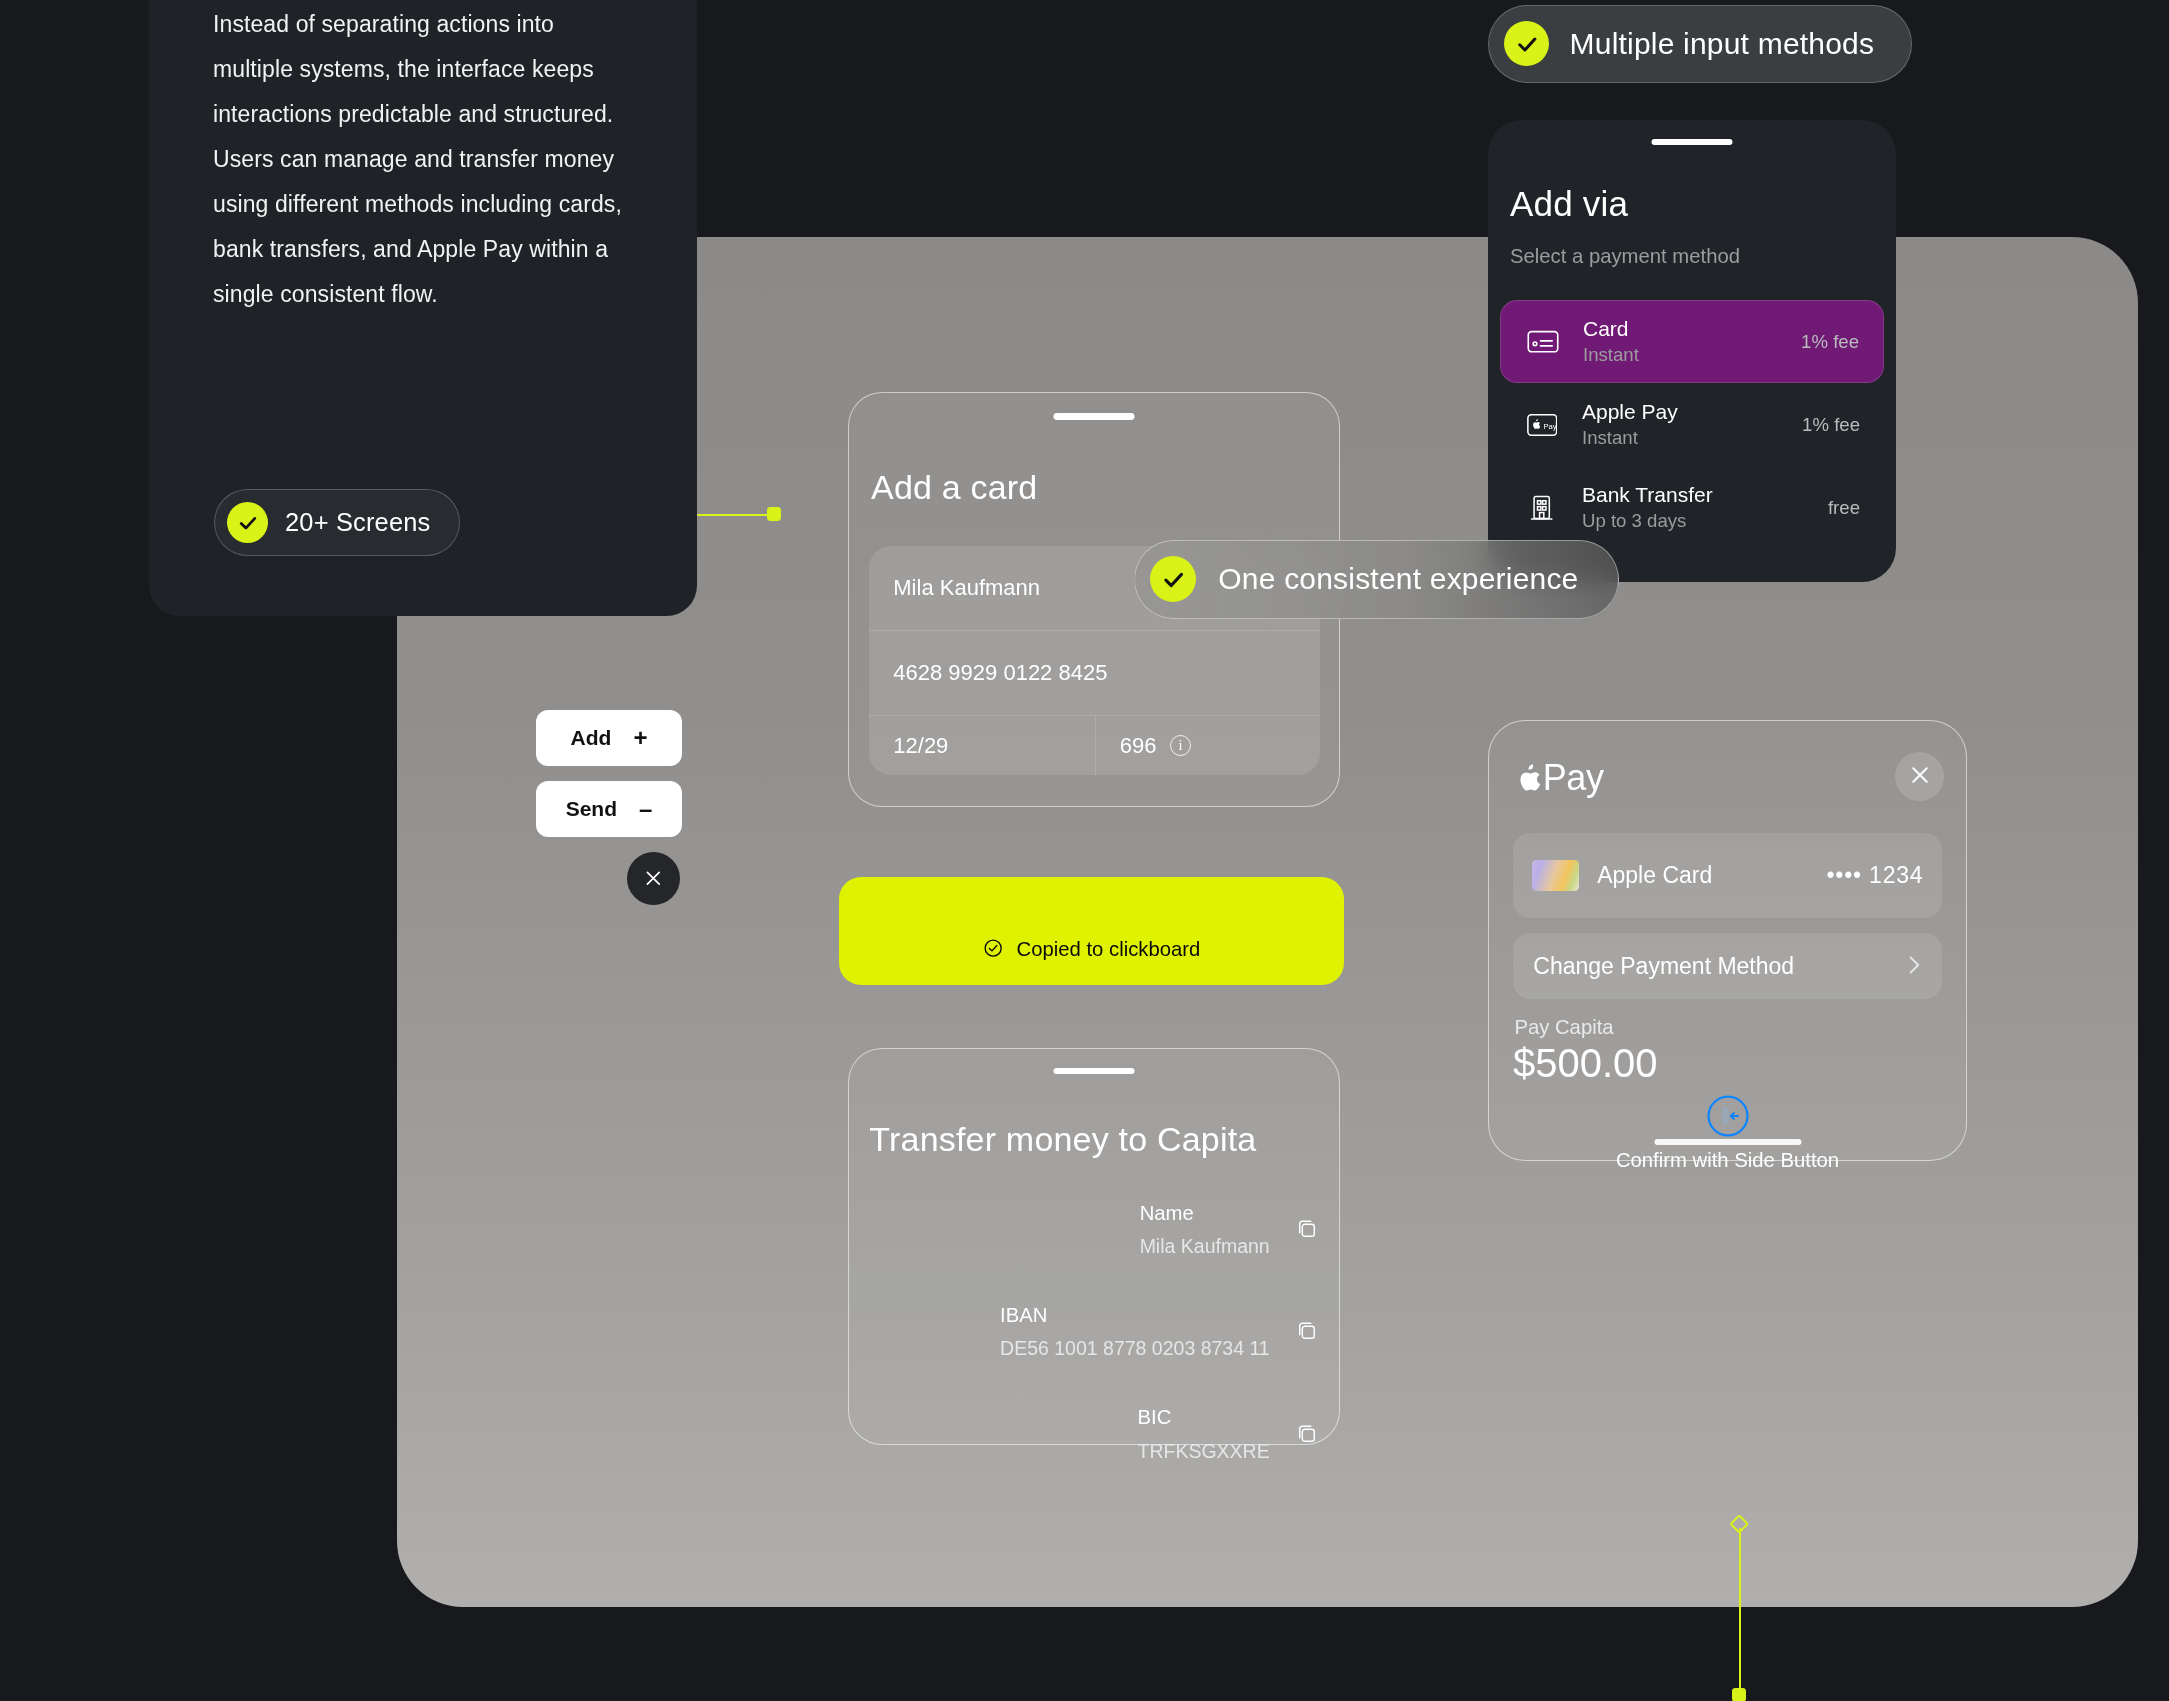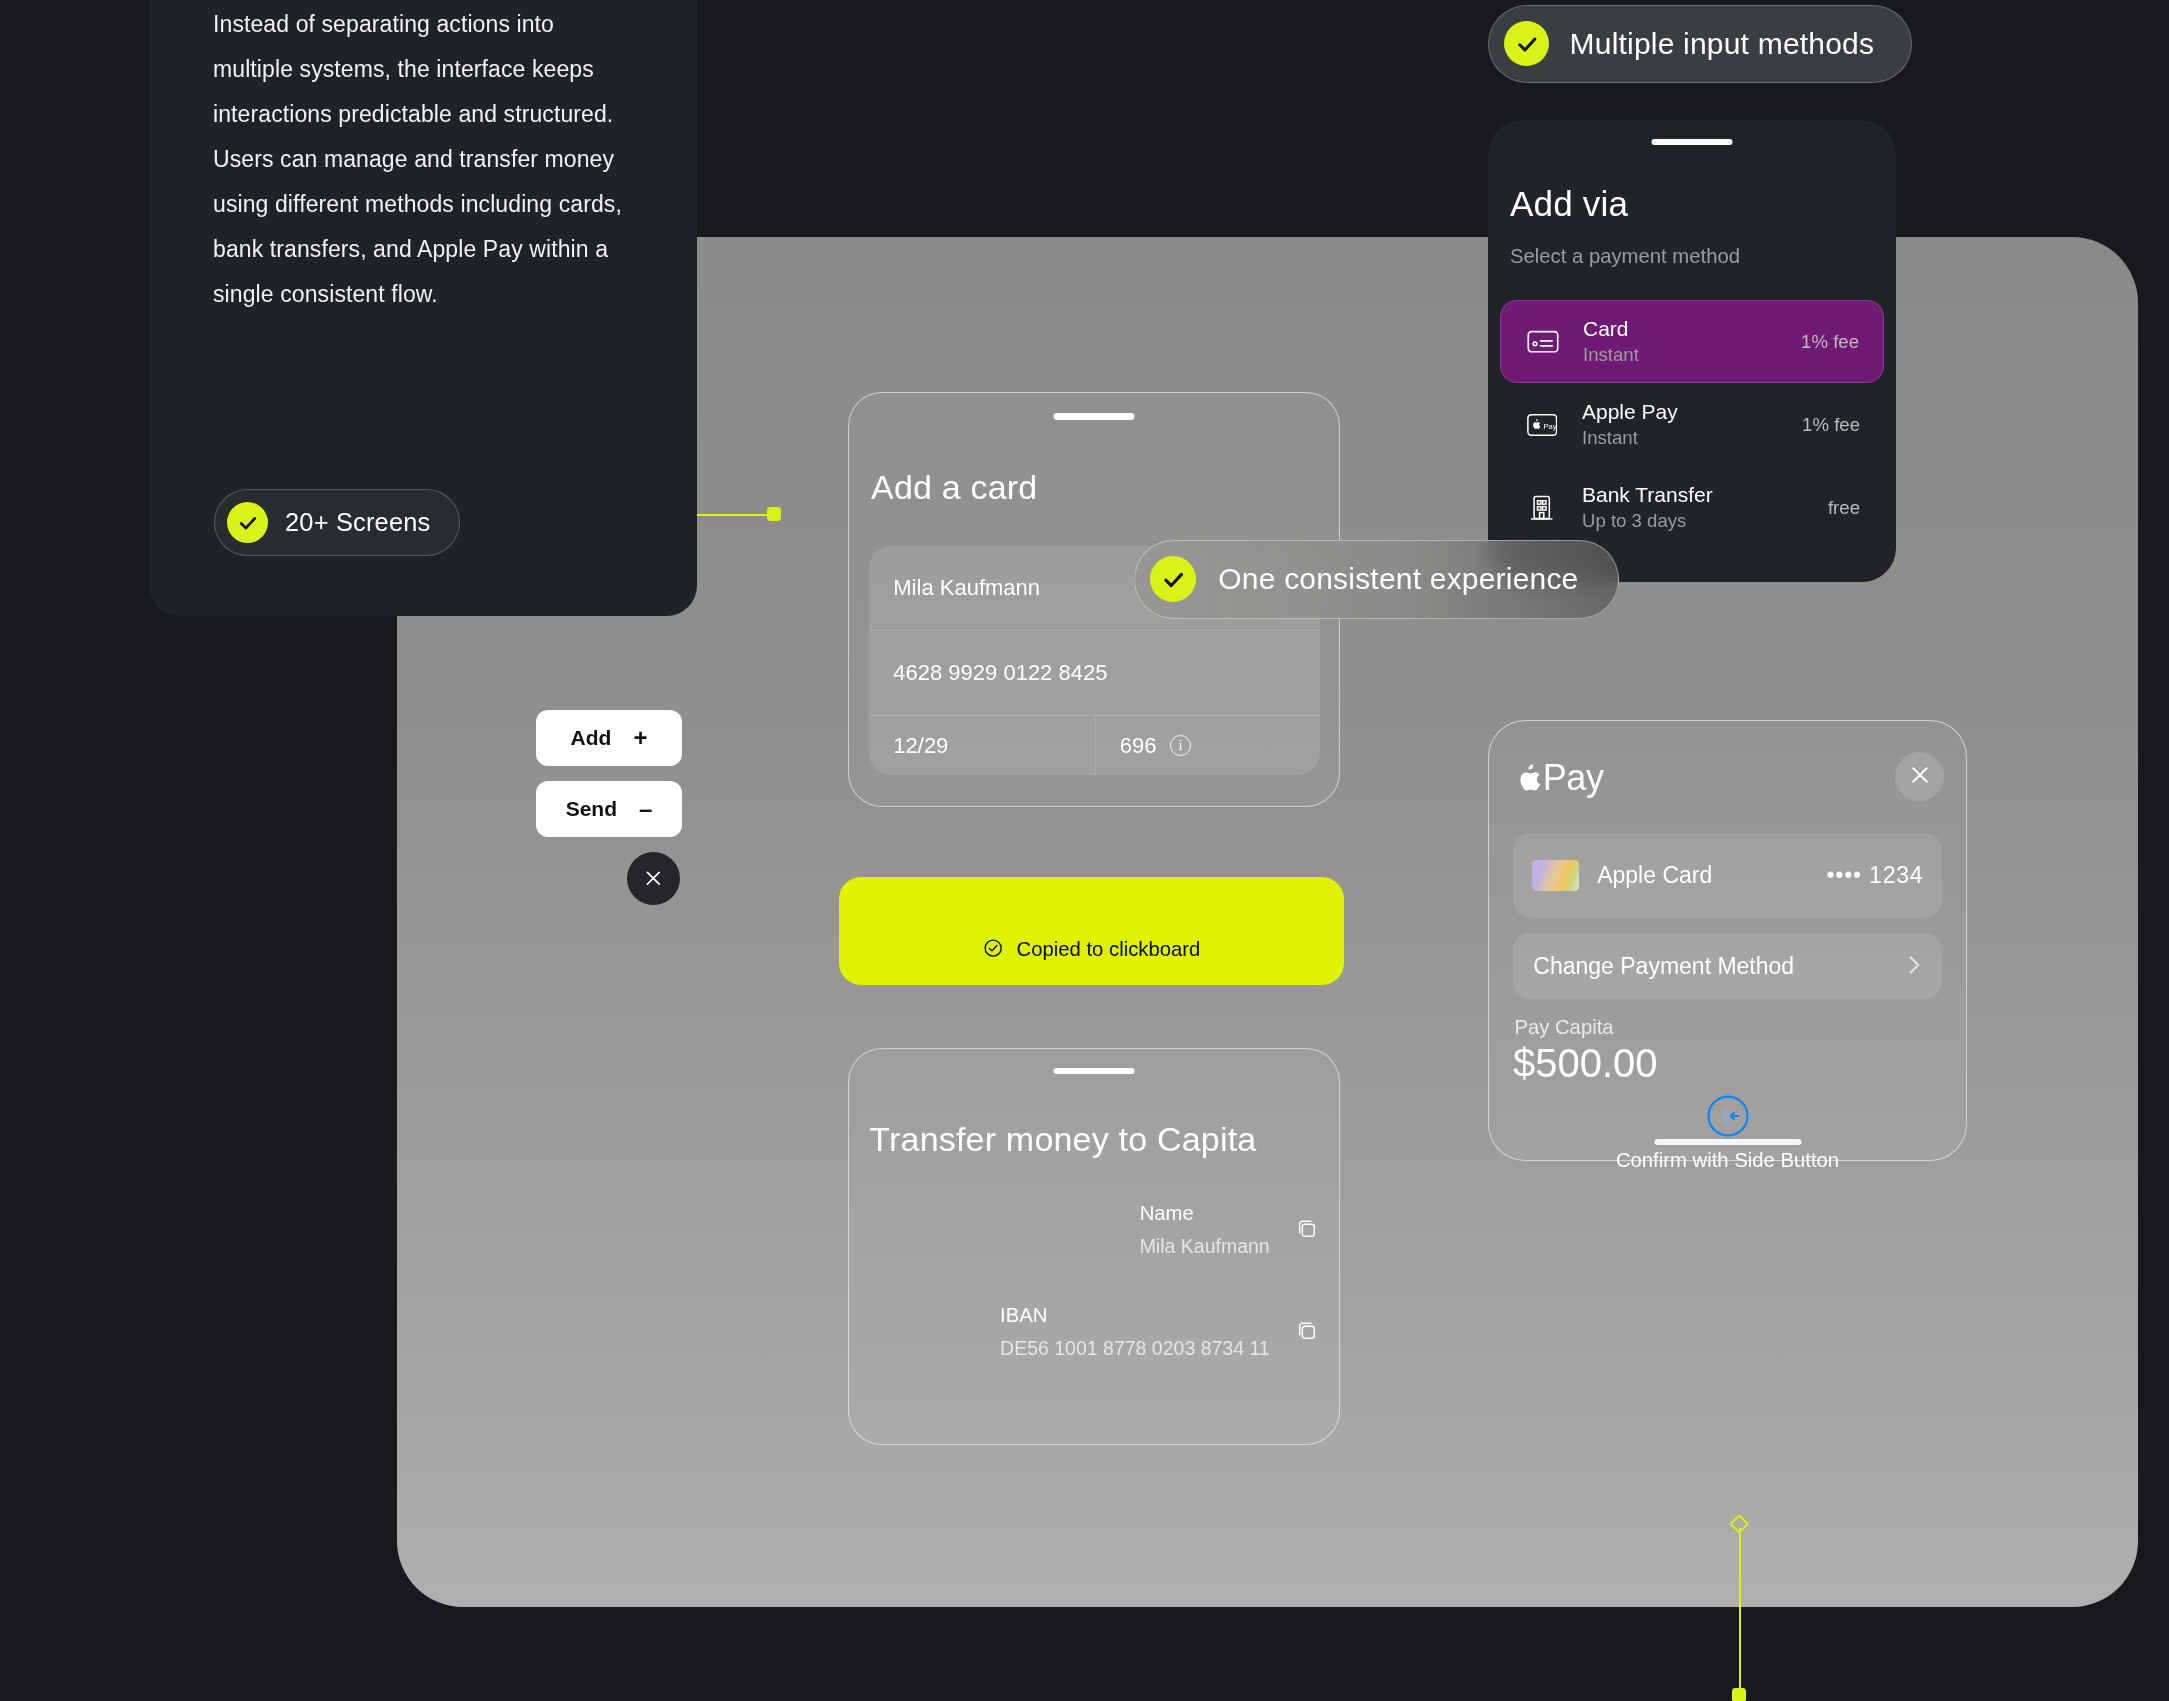--- a/index.html
+++ b/index.html
@@ -447,20 +447,32 @@
           <span class="f-value">DE56 1001 8778 0203 8734 11</span>
         </span>
         <span class="copy-icon">
           <svg width="24" height="24" viewBox="0 0 28 28" fill="none" stroke="#fff" stroke-width="1.7">
             <rect x="8.5" y="8.5" width="14" height="14" rx="3"></rect>
             <path d="M5.5 18.5 V8 a3 3 0 0 1 3-3 h10" stroke-linecap="round"></path>
           </svg>
         </span>
       </div>
 
+      <div class="field-row">
+        <span>
+          <span class="f-label">BIC</span>
+          <span class="f-value">TRFKSGXXRE</span>
+        </span>
+        <span class="copy-icon">
+          <svg width="24" height="24" viewBox="0 0 28 28" fill="none" stroke="#fff" stroke-width="1.7">
+            <rect x="8.5" y="8.5" width="14" height="14" rx="3"></rect>
+            <path d="M5.5 18.5 V8 a3 3 0 0 1 3-3 h10" stroke-linecap="round"></path>
+          </svg>
+        </span>
+      </div>
 
     </div>
   </div>
 
   <div class="sheet sheet-applepay">
     <div class="ap-header">
       <span>
         <svg width="28" height="34" viewBox="0 0 33 40">
           <path d="M22.5 10.5c1.6-2 1.3-4.8 1.1-5.5-1.3.1-2.9.8-3.9 2-.9 1.1-1.7 2.8-1.4 4.3 1.4.1 2.8-.7 4.2-.8z" fill="#fff"></path>
           <path d="M25.6 14.6c-2.3-.1-4.2 1.3-5.3 1.3-1.1 0-2.7-1.2-4.6-1.2-2.4 0-4.6 1.4-5.8 3.5-2.5 4.3-.6 10.7 1.8 14.2 1.2 1.7 2.6 3.6 4.5 3.6 1.8-.1 2.5-1.2 4.7-1.2 2.2 0 2.8 1.2 4.7 1.1 1.9 0 3.2-1.7 4.4-3.5 1.4-2 1.9-3.9 2-4-.1 0-3.8-1.5-3.8-5.7 0-3.6 2.9-5.3 3-5.4-1.6-2.4-4.2-2.7-5.1-2.8z" fill="#fff"></path>

